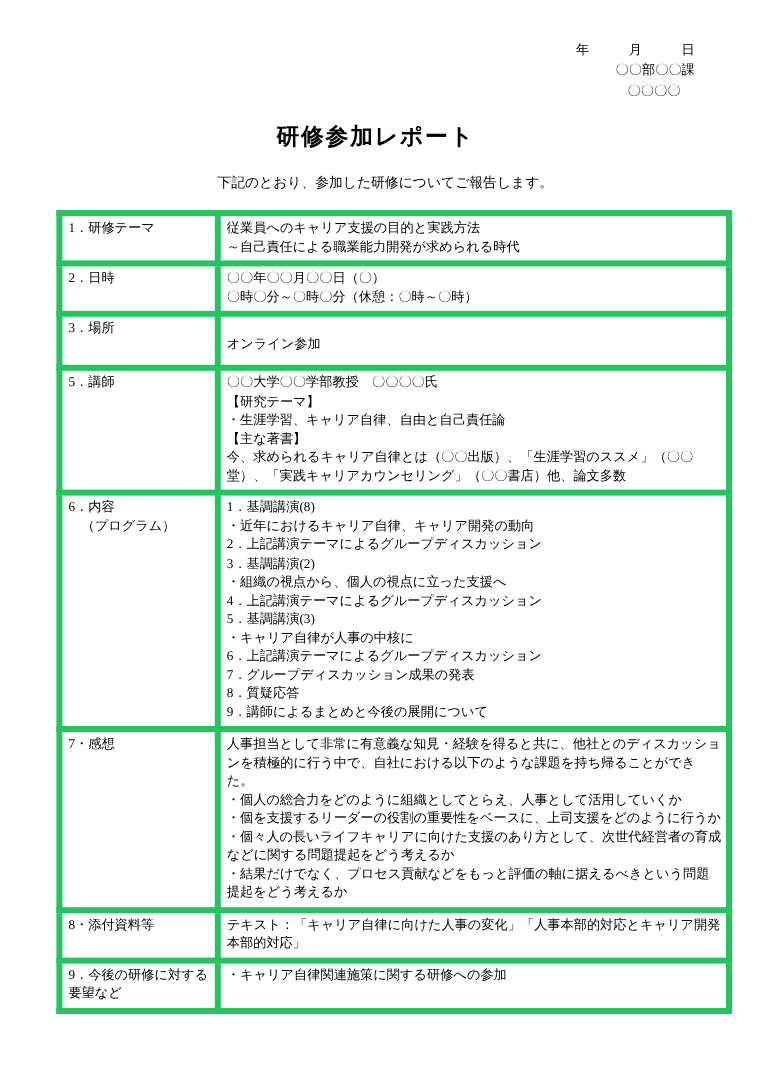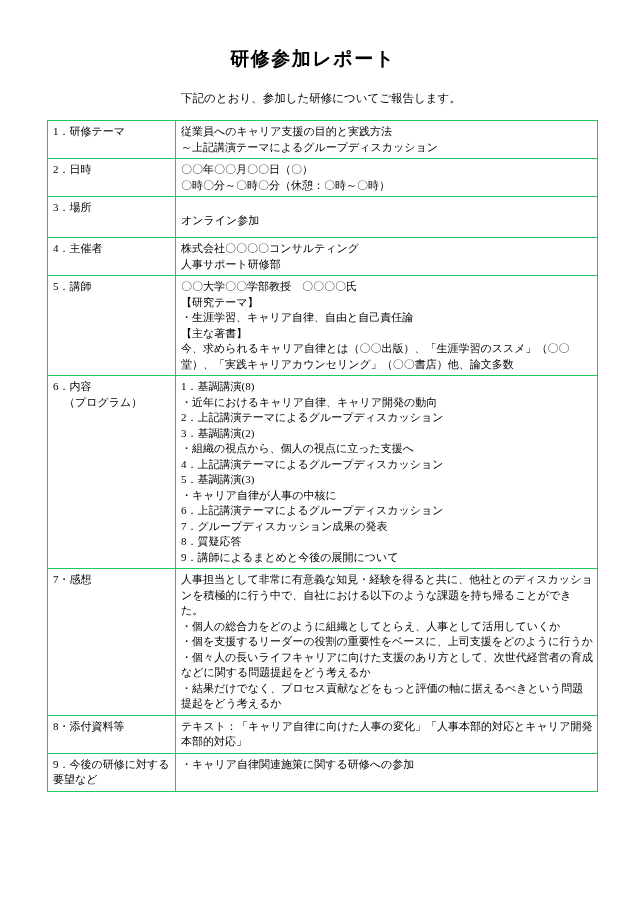--- a/index.html
+++ b/index.html
@@ -64,21 +64,21 @@
 
   
   table.report {
     width: 530px;
     margin-top: 14px;
     border-collapse: collapse;
     table-layout: fixed;
     font-size: 11px;
   }
   table.report td {
-    border: 1px solid #22c55e;
+    border: 5px solid #22c55e;
     vertical-align: top;
     padding: 3px 4px 3px 5px;
     line-height: 15.5px;
   }
   td.label {
     width: 118px;
     white-space: pre-line;
   }
   td.value {
     width: 412px;
@@ -94,52 +94,50 @@
   }
   tr.row-place td.value .line {
     padding-top: 13px;
   }
 </style>
 </head>
 <body>
 
 <div class="page">
 
+  <div class="doc-header">
+    <div class="date-line">年　　　月　　　日</div>
+    <div class="dept-line">〇〇部〇〇課</div>
+    <div class="name-line">〇〇〇〇</div>
+  </div>
 
   <h1 class="doc-title">研修参加レポート</h1>
 
   <p class="intro">下記のとおり、参加した研修についてご報告します。</p>
 
   <table class="report">
     <tbody>
         <tr>
           <td class="label">1．研修テーマ</td>
           <td class="value">
             <span class="line">従業員へのキャリア支援の目的と実践方法</span>
-            <span class="line">～上記講演テーマによるグループディスカッション</span>
+            <span class="line">～自己責任による職業能力開発が求められる時代</span>
           </td>
         </tr>
         <tr>
           <td class="label">2．日時</td>
           <td class="value">
             <span class="line">〇〇年〇〇月〇〇日（〇）</span>
             <span class="line">〇時〇分～〇時〇分（休憩：〇時～〇時）</span>
           </td>
         </tr>
         <tr class="row-place">
           <td class="label">3．場所</td>
           <td class="value">
             <span class="line">オンライン参加</span>
-          </td>
-        </tr>
-        <tr>
-          <td class="label">4．主催者</td>
-          <td class="value">
-            <span class="line">株式会社〇〇〇〇コンサルティング</span>
-            <span class="line">人事サポート研修部</span>
           </td>
         </tr>
         <tr>
           <td class="label">5．講師</td>
           <td class="value">
             <span class="line">〇〇大学〇〇学部教授　〇〇〇〇氏</span>
             <span class="line">【研究テーマ】</span>
             <span class="line">・生涯学習、キャリア自律、自由と自己責任論</span>
             <span class="line">【主な著書】</span>
             <span class="line">今、求められるキャリア自律とは（〇〇出版）、「生涯学習のススメ」（〇〇堂）、「実践キャリアカウンセリング」（〇〇書店）他、論文多数</span>

